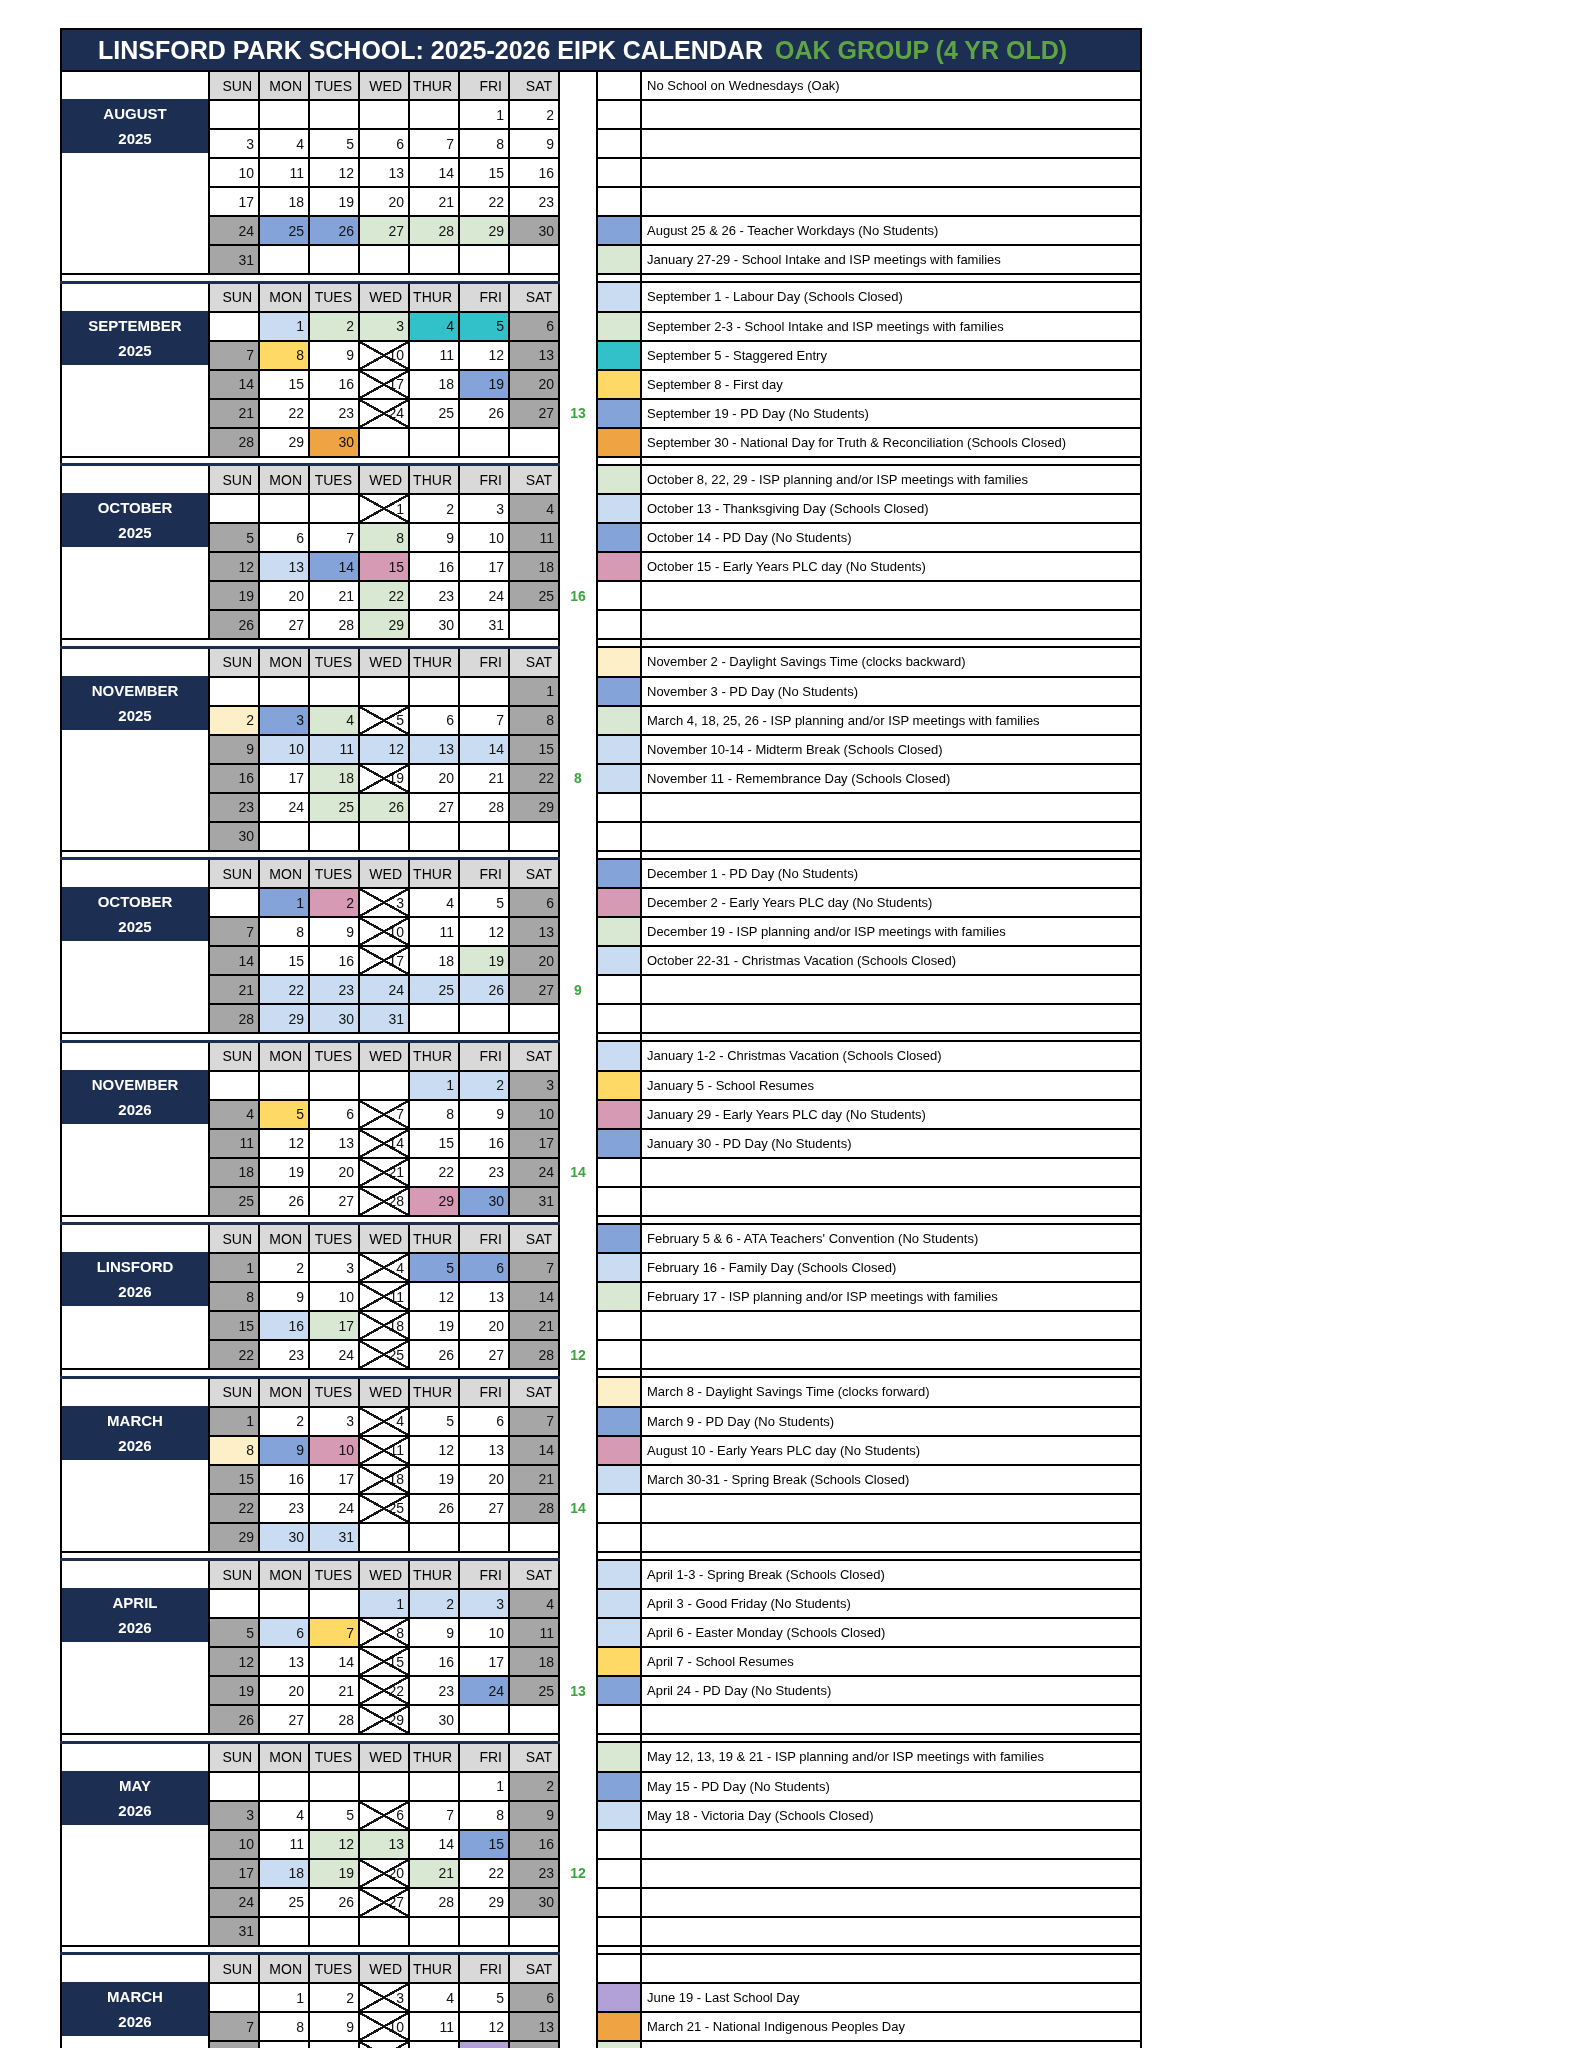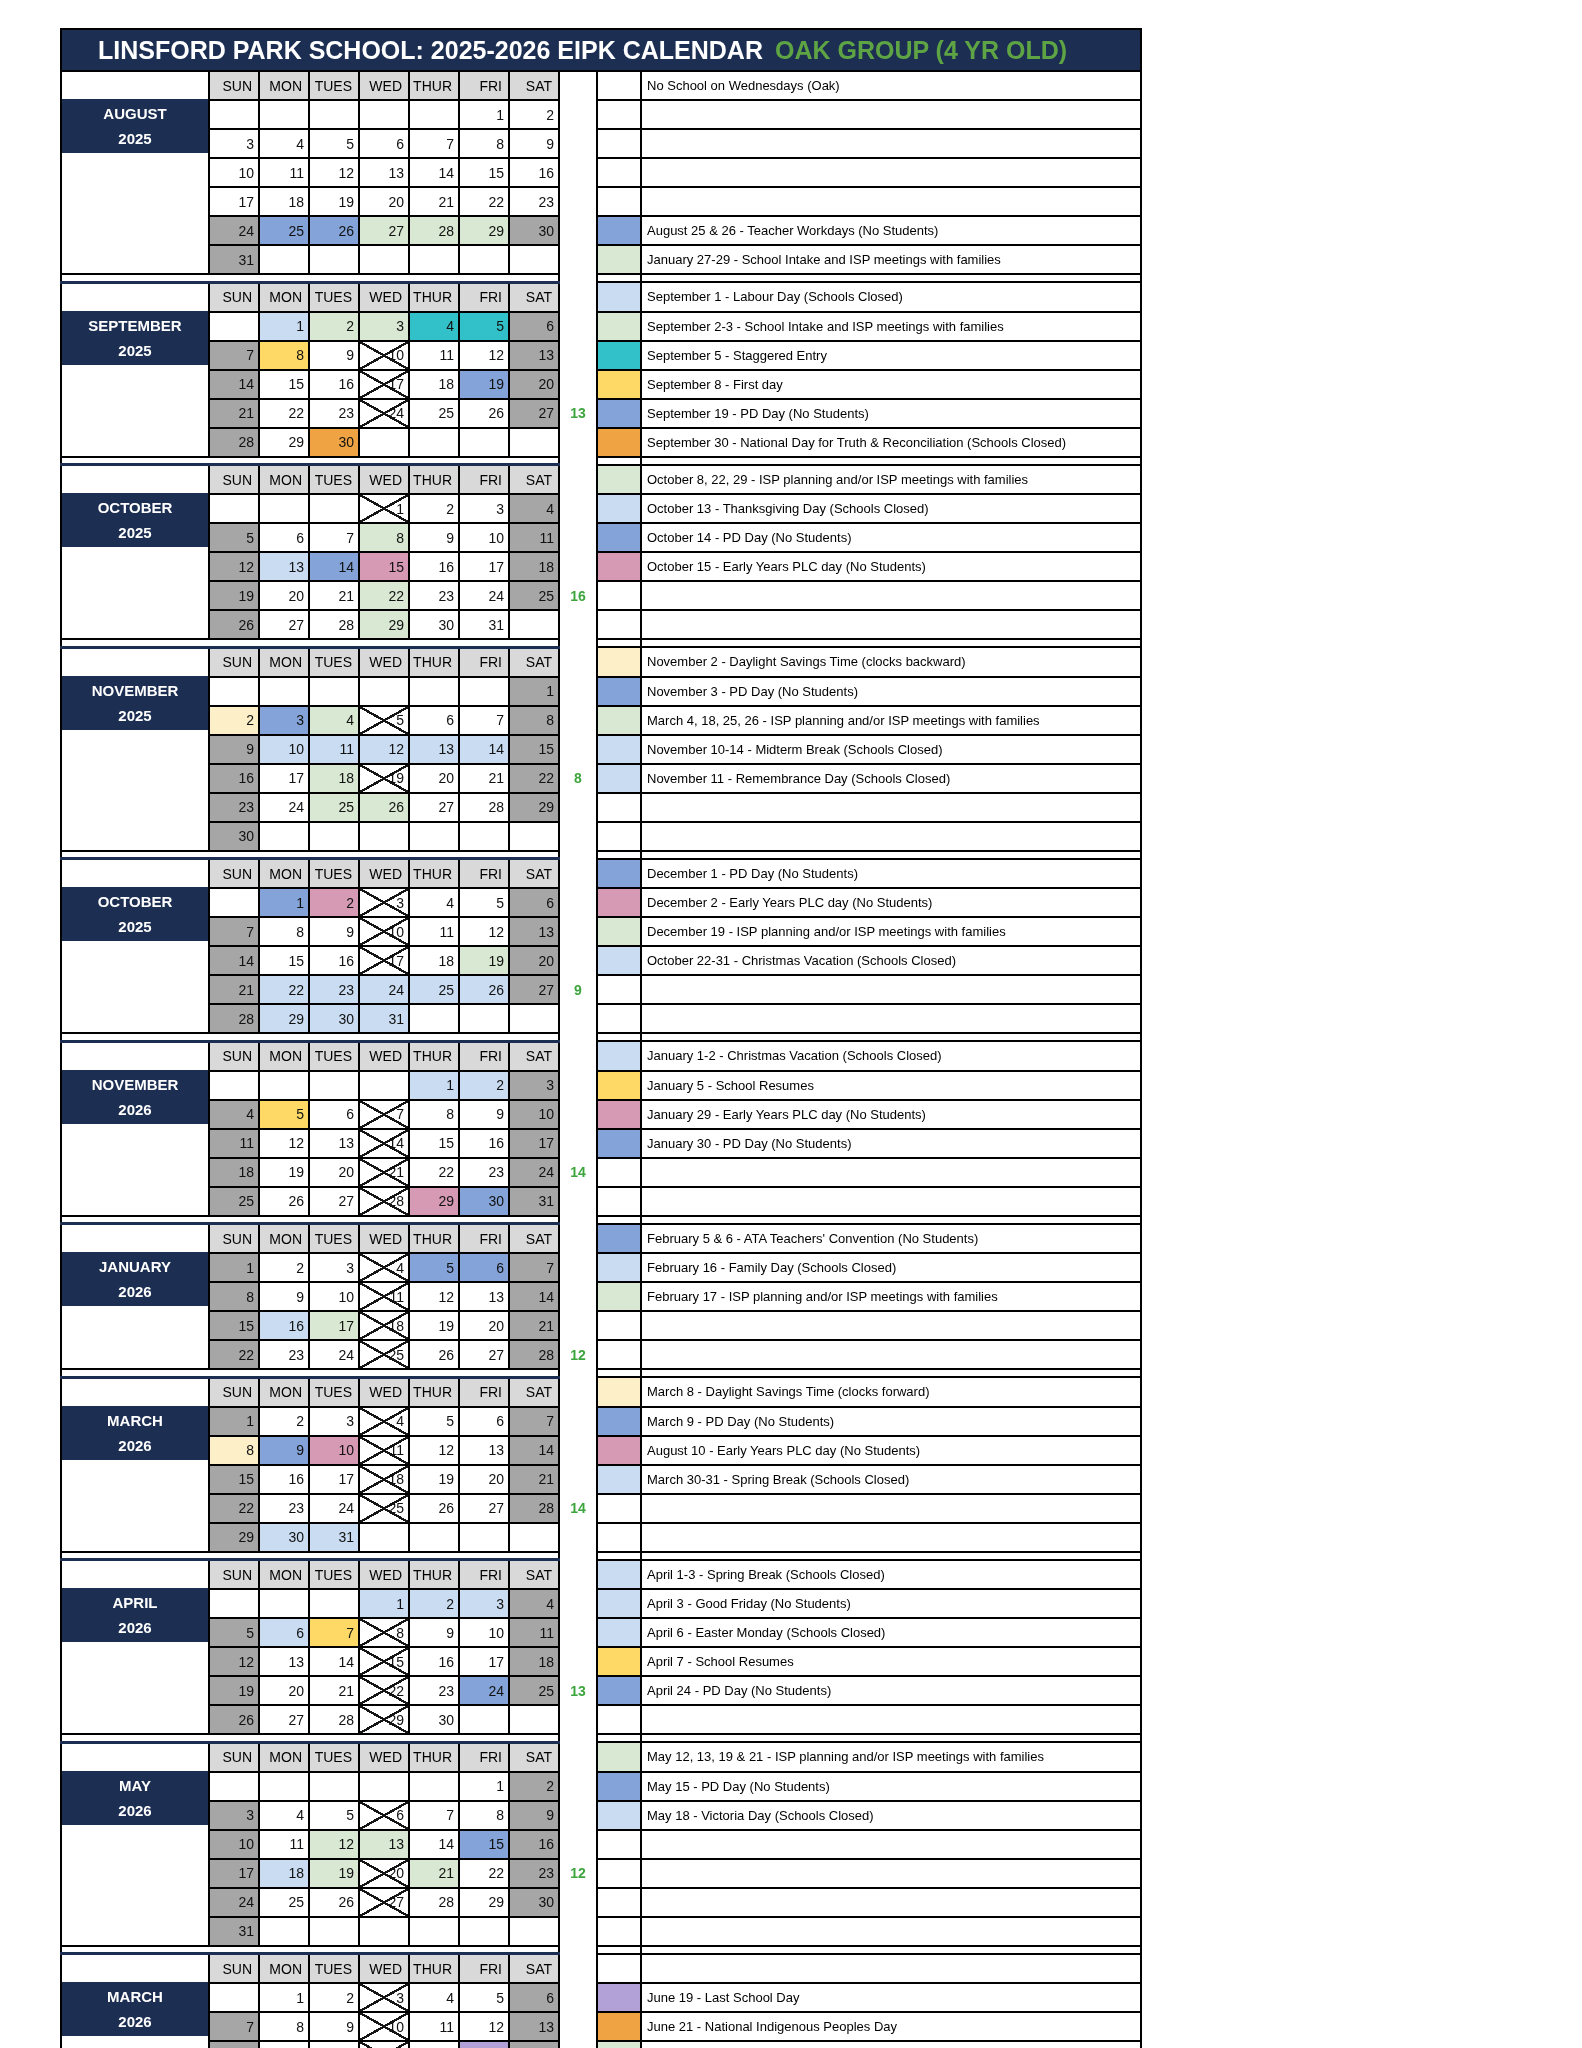--- a/index.html
+++ b/index.html
@@ -593,21 +593,21 @@
         <tr class="divr">
           <td class="div-cal" colspan="8"></td>
           <td class="cnt"></td>
           <td class="lsw divx"></td>
           <td class="ltx divx"></td>
         </tr>
         <tr class="r">
           <td class="mcol" rowspan="5">
             <div class="msp"></div>
             <div class="mblock">
-              <div>JANUARY</div>
+              <div>LINSFORD</div>
               <div>2026</div>
             </div>
           </td>
           <th class="dh">SUN</th>
           <th class="dh">MON</th>
           <th class="dh">TUES</th>
           <th class="dh">WED</th>
           <th class="dh">THUR</th>
           <th class="dh">FRI</th>
           <th class="dh">SAT</th>
@@ -970,21 +970,21 @@
         <tr class="r">
           <td class="day" style="background: rgb(166, 166, 166);">7</td>
           <td class="day">8</td>
           <td class="day">9</td>
           <td class="day x">10</td>
           <td class="day">11</td>
           <td class="day">12</td>
           <td class="day" style="background: rgb(166, 166, 166);">13</td>
           <td class="cnt"></td>
           <td class="lsw" style="background: rgb(240, 163, 66);"></td>
-          <td class="ltx">June 21 - National Indigenous Peoples Day</td>
+          <td class="ltx">March 21 - National Indigenous Peoples Day</td>
         </tr>
         <tr class="r">
           <td class="day" style="background: rgb(166, 166, 166);">14</td>
           <td class="day">15</td>
           <td class="day">16</td>
           <td class="day x">17</td>
           <td class="day">18</td>
           <td class="day" style="background: rgb(178, 161, 214);">19</td>
           <td class="day" style="background: rgb(166, 166, 166);">20</td>
           <td class="cnt"></td>

